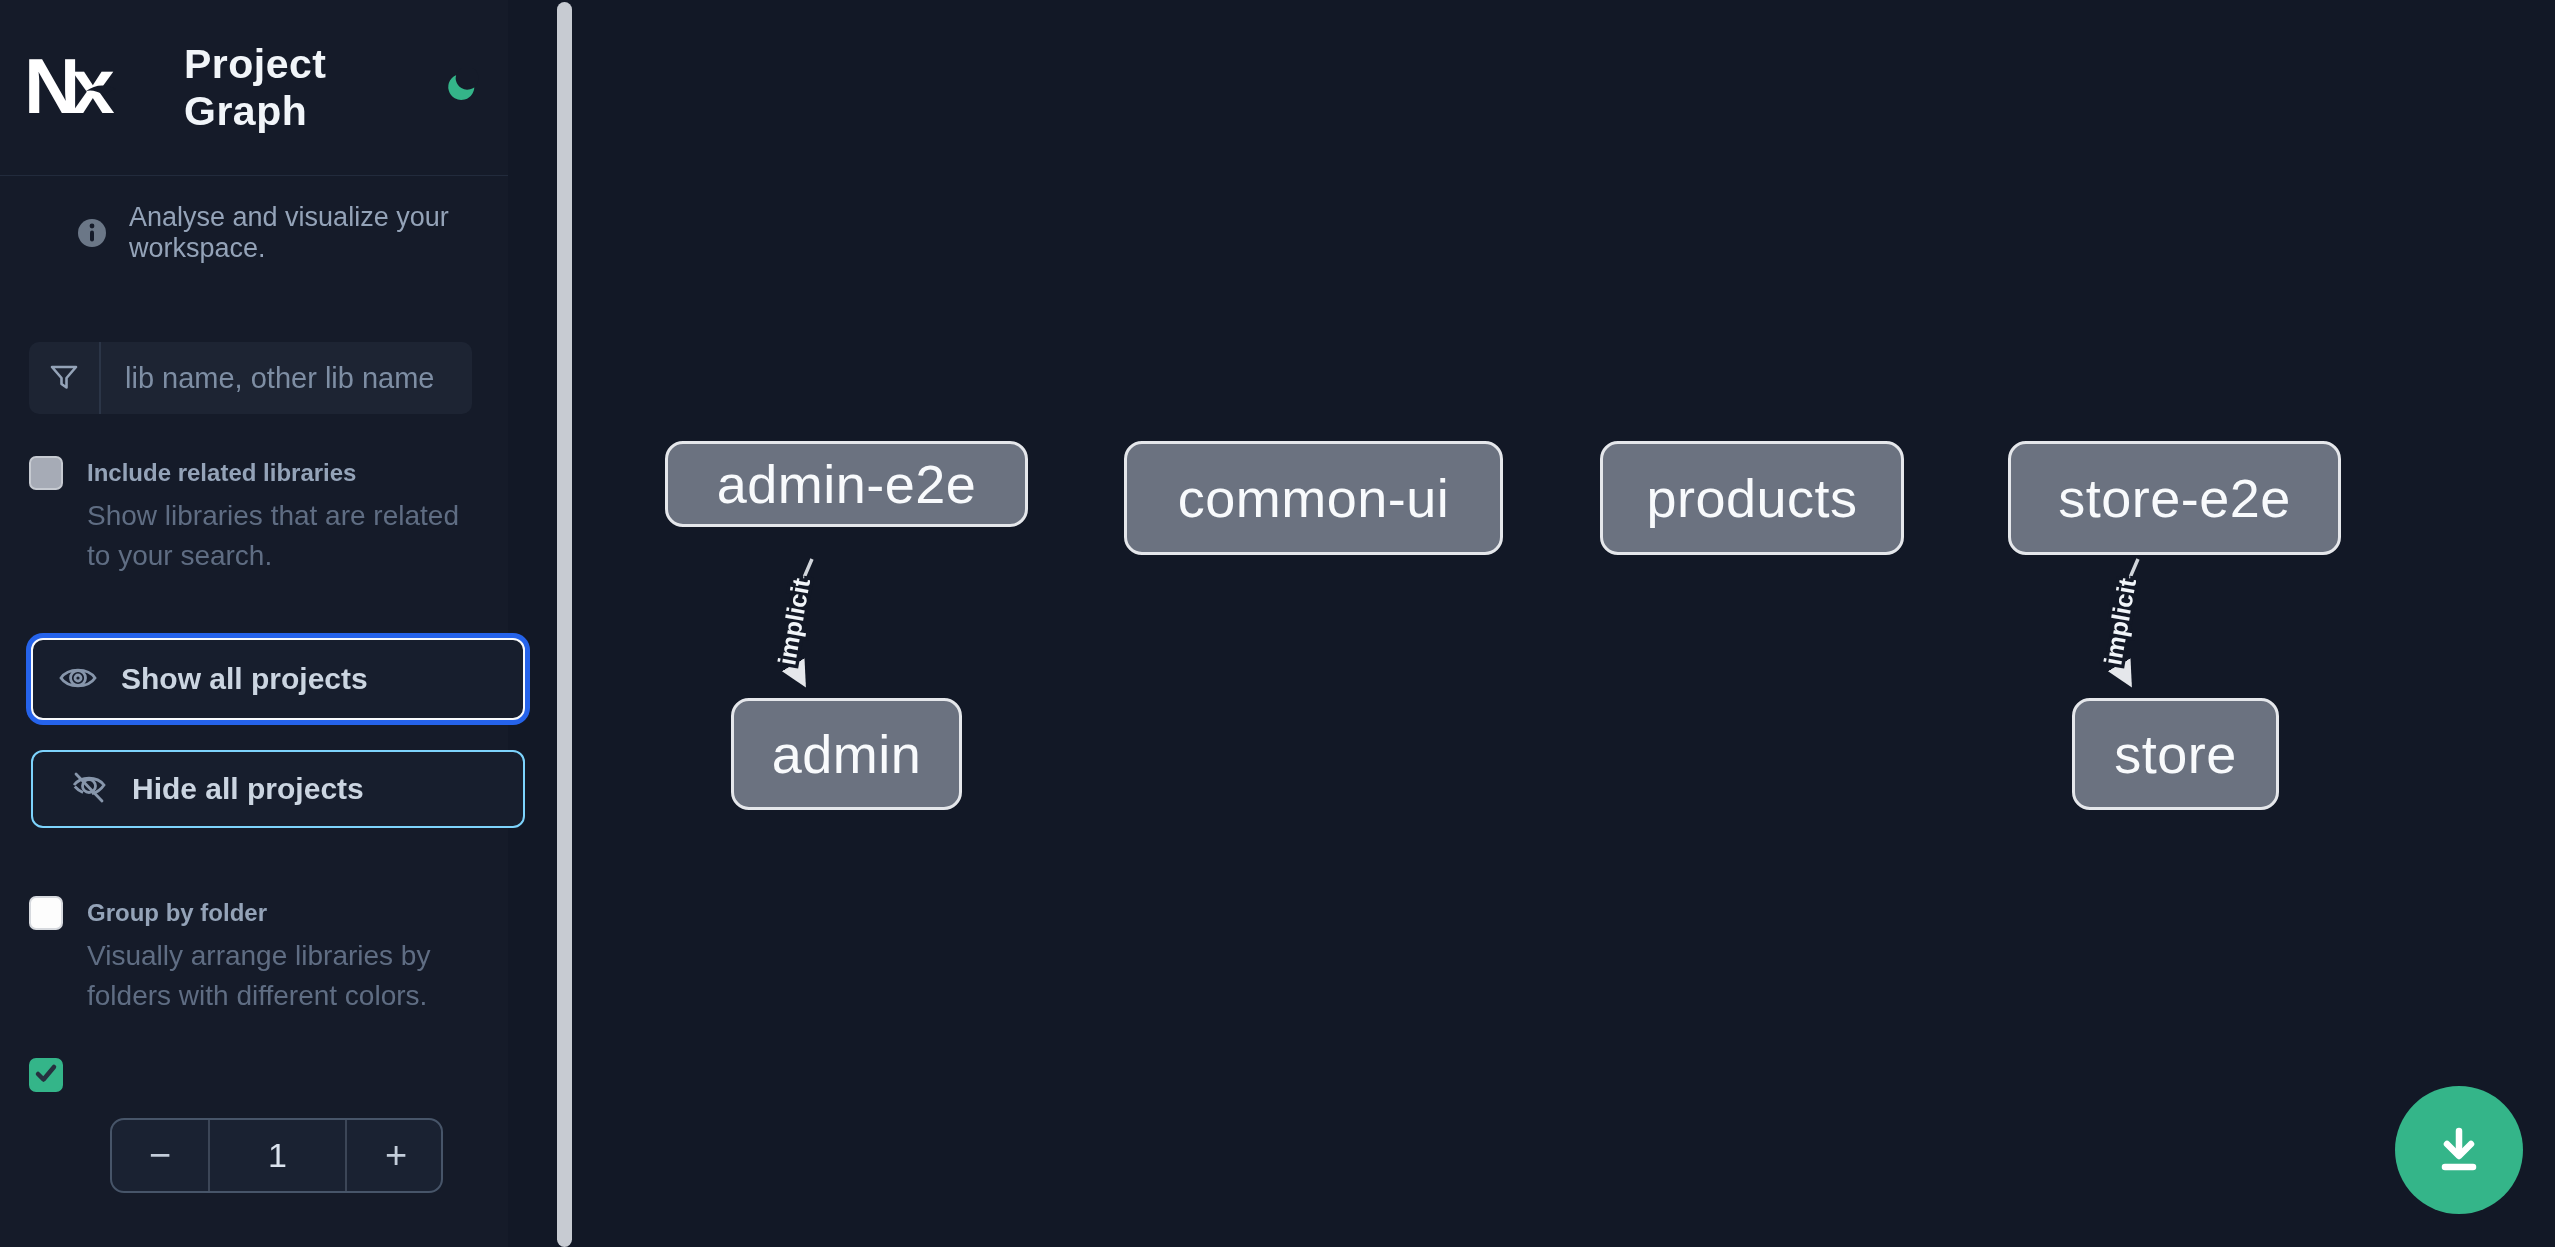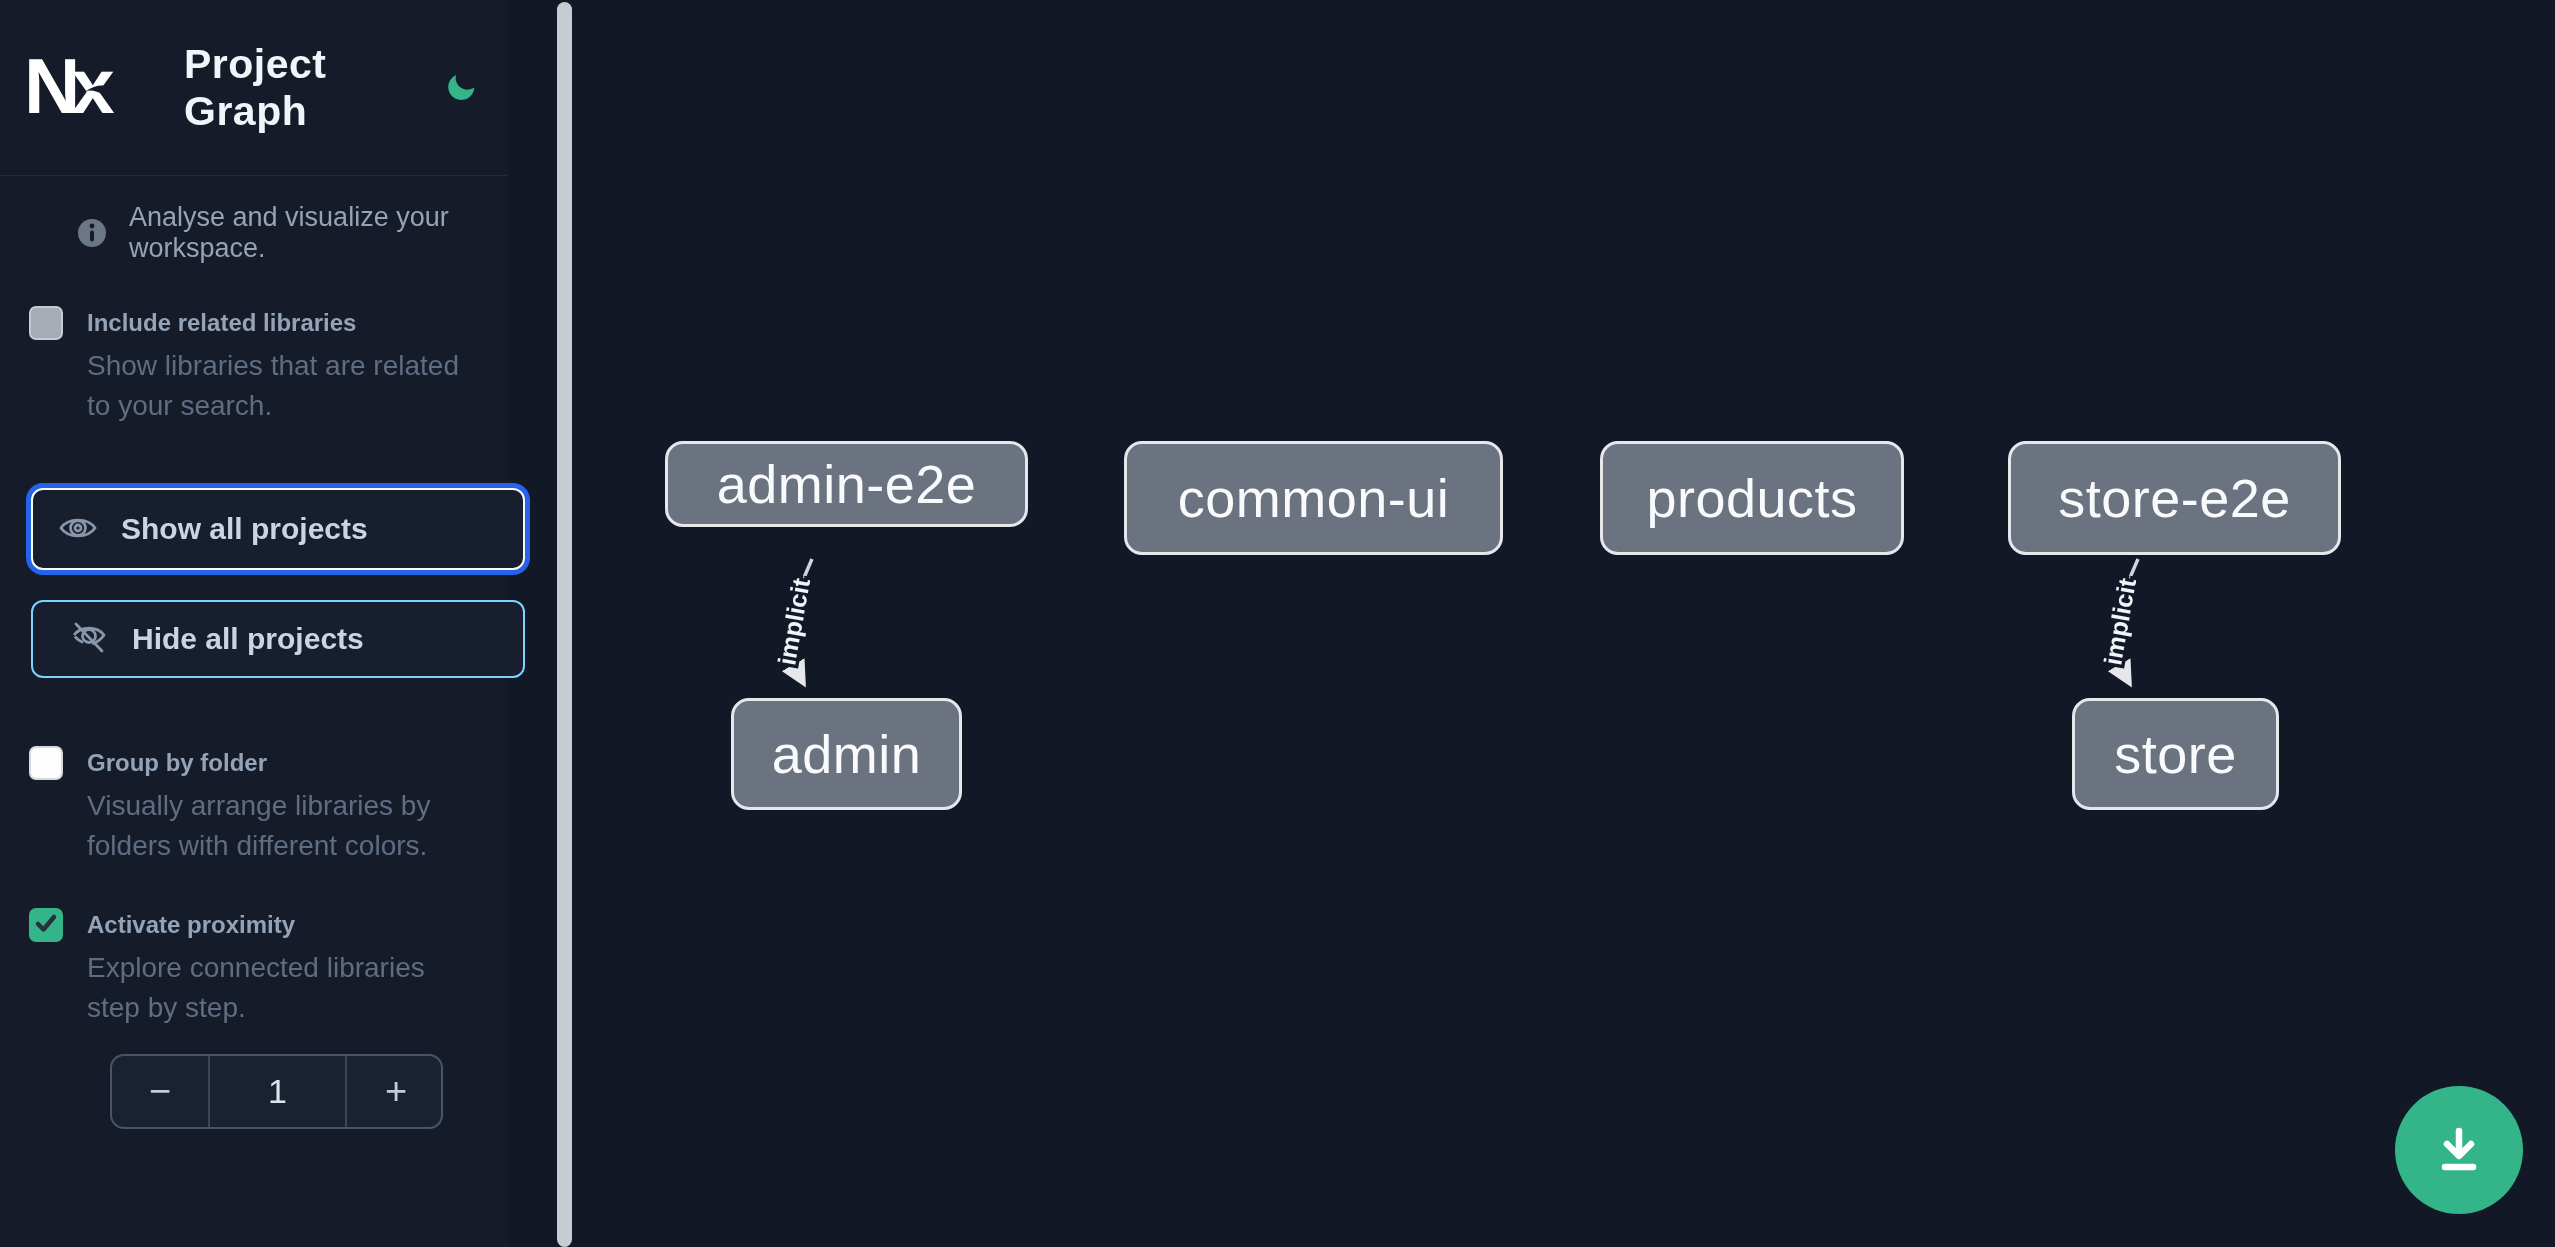--- a/index.html
+++ b/index.html
@@ -109,20 +109,28 @@
       <span class="info-icon">
         <svg width="30" height="30" viewBox="0 0 30 30">
           <circle cx="15" cy="15" r="14" fill="#6b7787"></circle>
           <rect x="13" y="12.5" width="4" height="11" rx="2" fill="#151b29"></rect>
           <circle cx="15" cy="8" r="2.4" fill="#151b29"></circle>
         </svg>
       </span>
       <span class="tagline">Analyse and visualize your workspace.</span>
     </div>
 
+    <div class="search">
+      <span class="search-iconbox">
+        <svg width="30" height="30" viewBox="0 0 30 30" fill="none" stroke="#94a3b8" stroke-width="2.6" stroke-linejoin="round">
+          <path d="M3 4 h24 l-9.5 11 v9.5 l-5 -3.5 v-6 z"></path>
+        </svg>
+      </span>
+      <input type="text" placeholder="lib name, other lib name" style="">
+    </div>
 
     <div class="opt opt-include">
       <span class="checkbox gray"></span>
       <span class="opt-text">
         <div class="opt-label">Include related libraries</div>
         <div class="opt-desc">Show libraries that are related to your search.</div>
       </span>
     </div>
 
     <button class="sb-btn btn-show">
@@ -156,24 +164,20 @@
       </span>
     </div>
 
     <div class="opt opt-prox">
       <span class="checkbox checked">
         <span>
           <svg width="26" height="26" viewBox="0 0 26 26" fill="none" stroke="#27303f" stroke-width="4.5" stroke-linecap="round" stroke-linejoin="round">
             <path d="M5 14 l5.5 5.5 L21 7"></path>
           </svg>
         </span>
-      </span>
-      <span class="opt-text">
-        <div class="opt-label">Activate proximity</div>
-        <div class="opt-desc">Explore connected libraries step by step.</div>
       </span>
     </div>
 
     <div class="stepper">
       <button class="step-btn">−</button>
       <div class="step-value">1</div>
       <button class="step-btn">+</button>
     </div>
 
   </aside>

